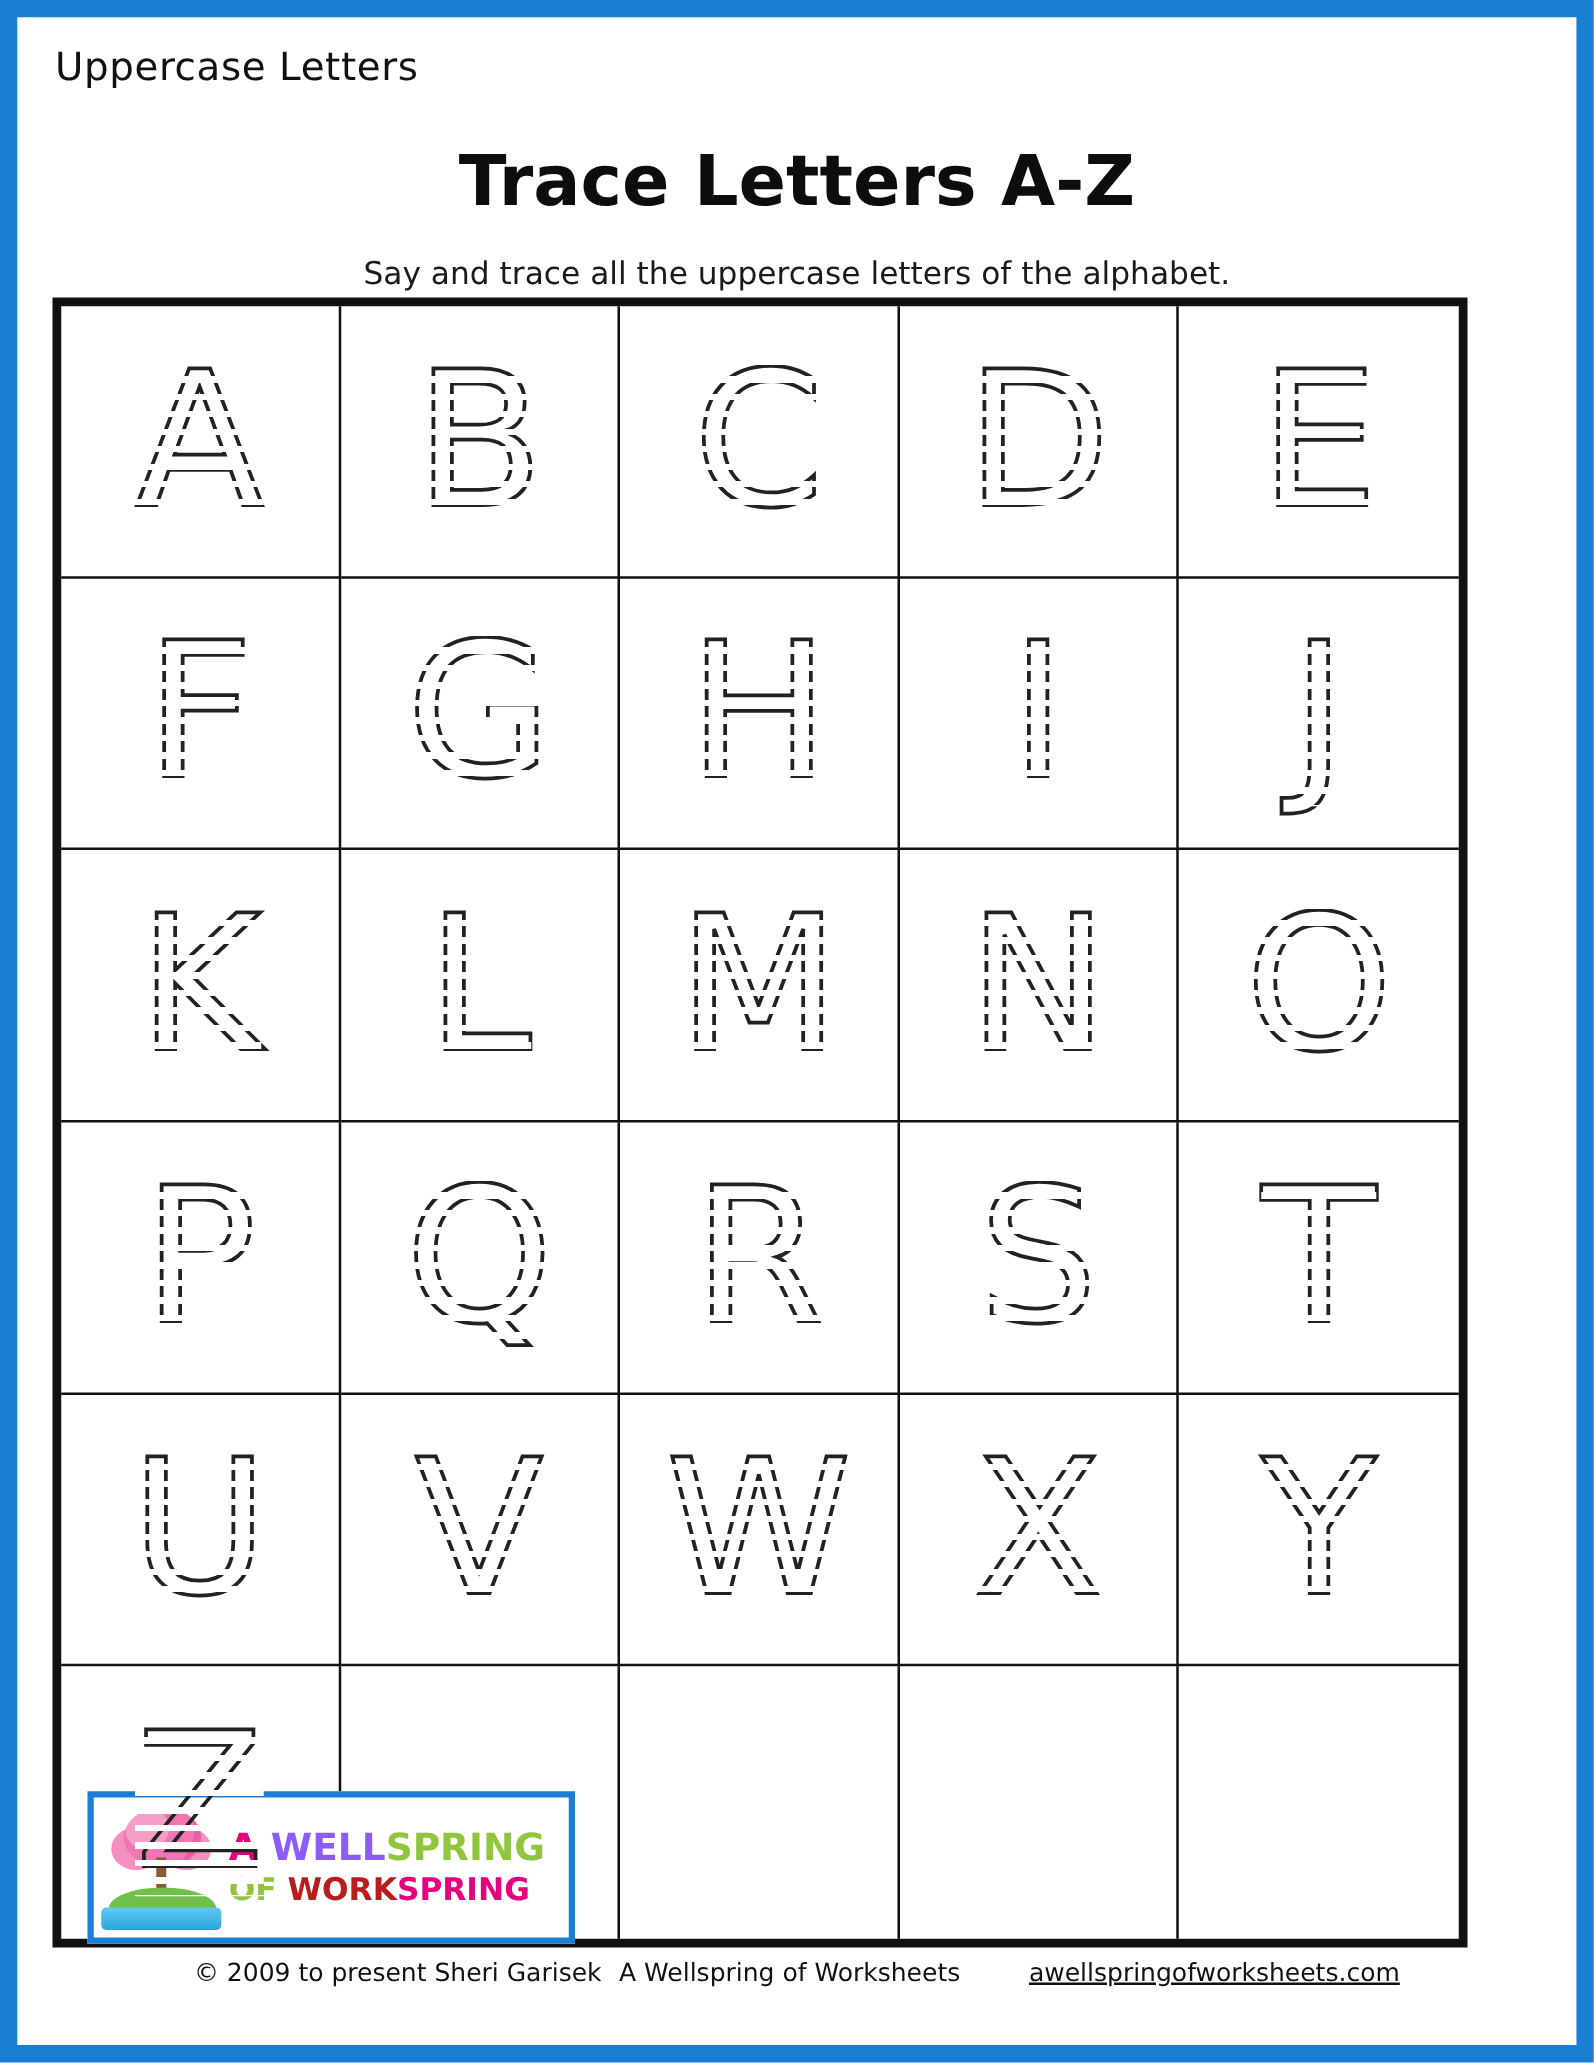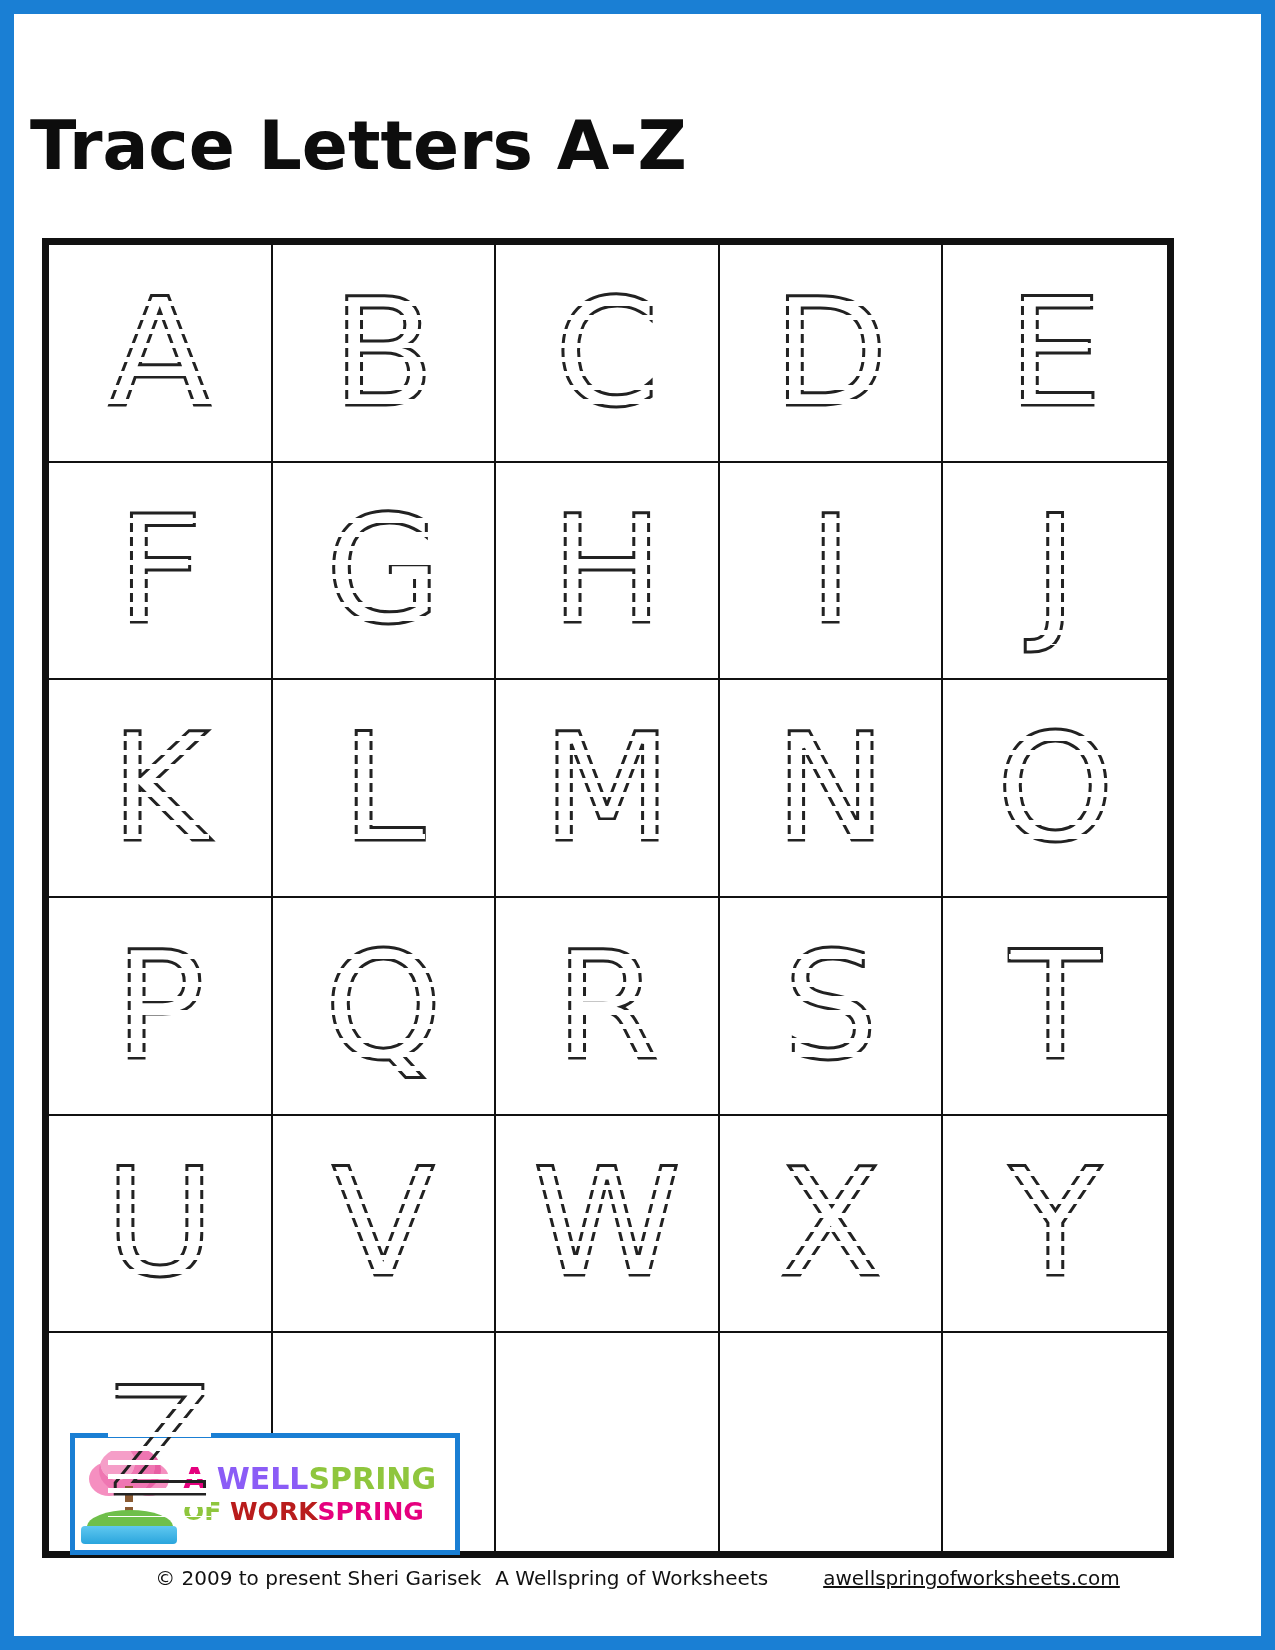--- a/index.html
+++ b/index.html
@@ -85,22 +85,22 @@
     width: 370px;
     border-bottom: 3px solid #111111;
     height: 30px;
   }
 
   .title {
     position: absolute;
     left: 0;
     top: 78px;
     width: 1215px;
-    text-align: left;
-    font-size: 68px;
+    text-align: center;
+    font-size: 56px;
     line-height: 92px;
     font-weight: bold;
     color: #0d0d0d;
     font-family: "DejaVu Sans", sans-serif;
     letter-spacing: 0px;
   }
 
   .subtitle {
     position: absolute;
     left: 0;
@@ -277,23 +277,25 @@
 <body>
 
 <div class="page">
 
   <div class="frame-outer"></div>
   <div class="frame-inner"></div>
 
   <div class="content">
 
     <div class="header-row">
+      <div class="worksheet-kind">Uppercase Letters</div>
     </div>
 
     <div class="title">Trace Letters A-Z</div>
+    <div class="subtitle">Say and trace all the uppercase letters of the alphabet.</div>
 
     <div class="grid-wrap">
       <div class="grid" id="grid-root">
           <div class="cell">
             <div style="position: relative; display: inline-block;"><span class="trace-letter">A</span><span class="dash-mask"></span></div>
           </div>
           <div class="cell">
             <div style="position: relative; display: inline-block;"><span class="trace-letter">B</span><span class="dash-mask"></span></div>
           </div>
           <div class="cell">

